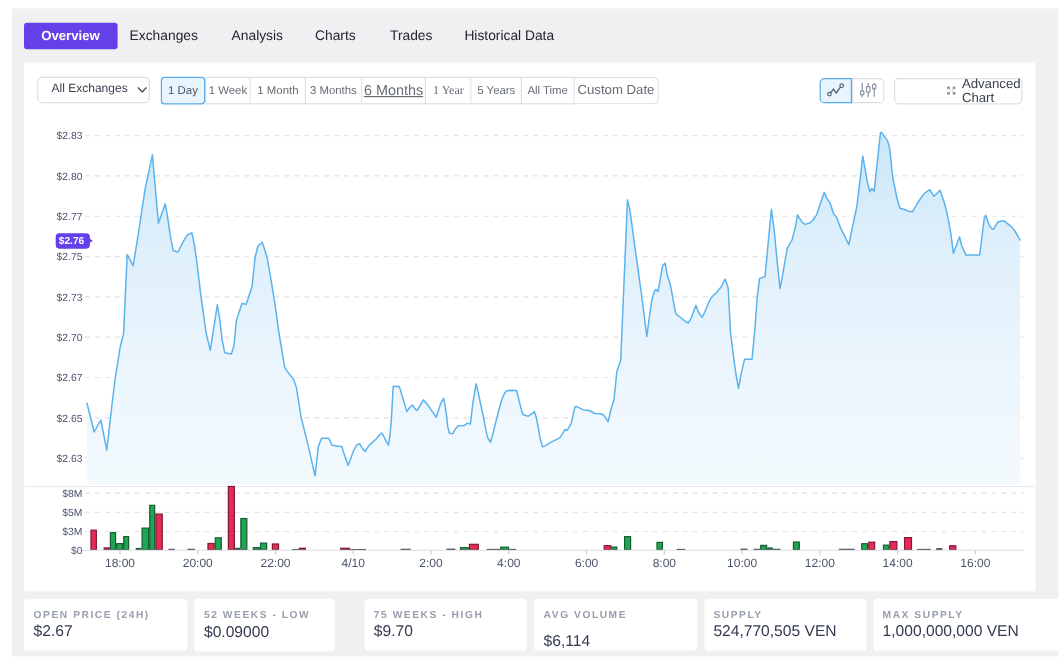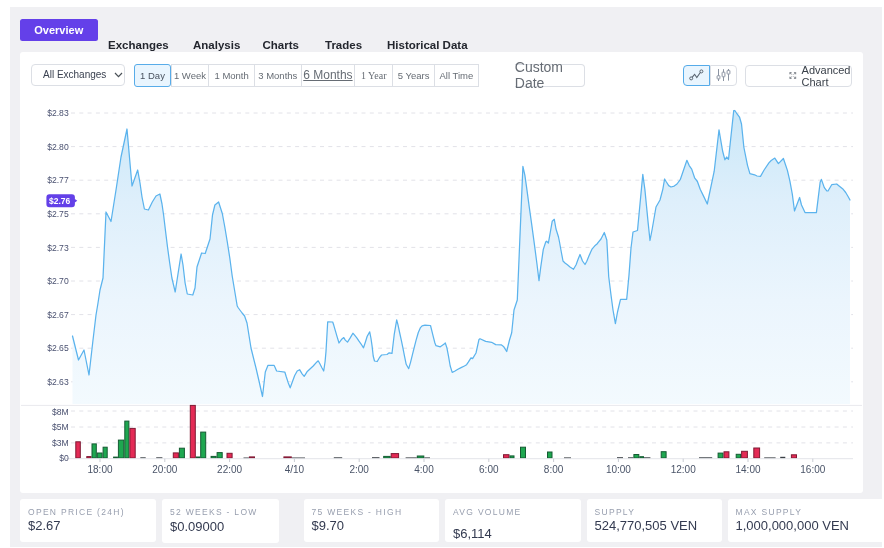--- a/index.html
+++ b/index.html
@@ -1,25 +1,25 @@
 <!DOCTYPE html>
 <html><head>
 <meta charset="utf-8">
 <style>
   html,body{margin:0;padding:0;width:884px;height:548px;overflow:hidden;background:#fff;
     font-family:"Liberation Sans", sans-serif;}
   .panel{position:absolute;left:9.5px;top:7px;width:872px;height:540px;background:#f0f0f3;}
   .abs{position:absolute;}
-  .tab{font-weight:bold;font-size:11.5px;color:#23262e;margin-top:15px;}
+  .tab{font-weight:normal;font-size:11.5px;color:#23262e;}
   .chip{background:#6440e9;color:#fff;border-radius:2.5px;font-weight:bold;font-size:11px;
     display:flex;align-items:center;justify-content:center;}
   .card{position:absolute;background:#fff;border-radius:3px;}
   .btn{position:absolute;box-sizing:border-box;background:#fff;border:1px solid #dcdfe5;border-radius:4px;
     display:flex;align-items:center;justify-content:center;color:#4a5157;}
-  .statlabel{font-size:8.5px;letter-spacing:1.3px;color:#979eae;font-weight:normal;white-space:nowrap;}
+  .statlabel{font-size:8.5px;letter-spacing:1.3px;color:#979eae;font-weight:bold;white-space:nowrap;}
   .statvalue{font-size:13px;color:#333a50;white-space:nowrap;}
 </style>
 </head>
 <body>
 <div class="panel"></div>
 
 <div class="chip abs" style="left:20px;top:19px;width:77.5px;height:22px;">Overview</div>
 <div class="tab abs" style="left:108px;top:24px;">Exchanges</div>
 <div class="tab abs" style="left:193px;top:24px;">Analysis</div>
 <div class="tab abs" style="left:262.5px;top:24px;">Charts</div>
@@ -36,21 +36,21 @@
 
 <div id="rangegroup">
     <div class="btn" style="left:134px;top:64px;width:37px;height:22.5px;border:1.5px solid #58ace9;background:#e9f5fe;color:#49525f;font-size:9.5px;z-index:2;border-radius:3px;">1 Day</div>
     <div class="btn" style="left:170.5px;top:64px;width:38.900000000000006px;height:22.5px;font-size:9.5px;color:#666c74;border-radius:0;border-left:1px solid #dcdfe5;">1 Week</div>
     <div class="btn" style="left:209.4px;top:64px;width:45.5px;height:22.5px;font-size:9.5px;color:#666c74;border-radius:0;border-left:none;">1 Month</div>
     <div class="btn" style="left:254.9px;top:64px;width:46.79999999999998px;height:22.5px;font-size:9.5px;color:#666c74;border-radius:0;border-left:none;">3 Months</div>
     <div class="btn" style="left:301.7px;top:64px;width:53.5px;height:22.5px;font-size:12px;color:#666c74;border-radius:0;border-left:none;text-decoration:underline;">6 Months</div>
     <div class="btn" style="left:355.2px;top:64px;width:38px;height:22.5px;font-size:10px;color:#666c74;border-radius:0;border-left:none;font-family:Liberation Serif, serif;">1 Year</div>
     <div class="btn" style="left:393.2px;top:64px;width:41.80000000000001px;height:22.5px;font-size:9.5px;color:#666c74;border-radius:0;border-left:none;">5 Years</div>
     <div class="btn" style="left:435px;top:64px;width:43.80000000000001px;height:22.5px;font-size:9.5px;color:#666c74;border-radius:0;border-left:none;">All Time</div>
-    <div class="btn" style="left:478.8px;top:64px;width:69.99999999999994px;height:22.5px;font-size:14px;color:#666c74;border-radius:0 4px 4px 0;border-left:none;margin-left:36px;">Custom Date</div>
+    <div class="btn" style="left:478.8px;top:64px;width:69.99999999999994px;height:22.5px;font-size:11px;color:#666c74;border-radius:0 4px 4px 0;border-left:none;">Custom Date</div>
   </div>
 
 <div class="btn" style="left:683.3px;top:64.5px;width:27px;height:21px;border:1.5px solid #55abe9;background:#e9f5fe;border-radius:4px 0 0 4px;z-index:2;">
   <svg width="15" height="12" viewBox="0 0 15 12">
     <path d="M3.1 8.3 L5.6 5.3 L7.8 8.5 L11.5 3.3" stroke="#5a6470" stroke-width="1.1" fill="none"></path>
     <circle cx="2.2" cy="9.4" r="1.5" fill="none" stroke="#5a6470" stroke-width="1"></circle>
     <circle cx="12.4" cy="2.4" r="1.5" fill="none" stroke="#5a6470" stroke-width="1"></circle>
   </svg>
 </div>
 <div class="btn" style="left:710px;top:64.5px;width:26.5px;height:21px;border-radius:0 4px 4px 0;">

